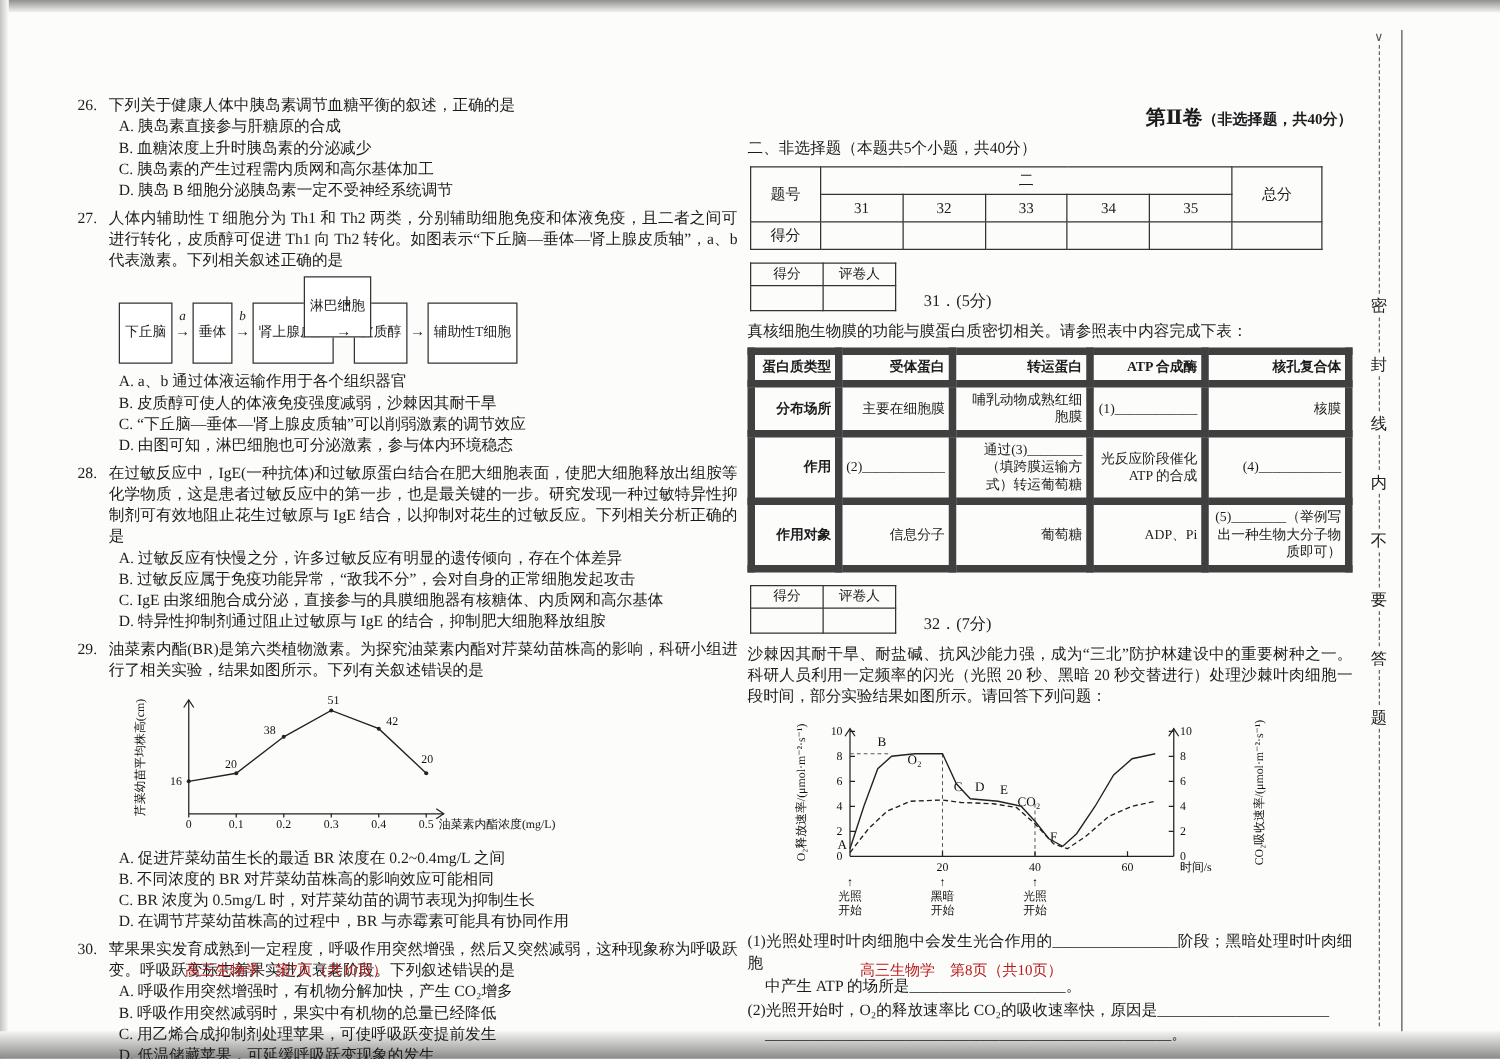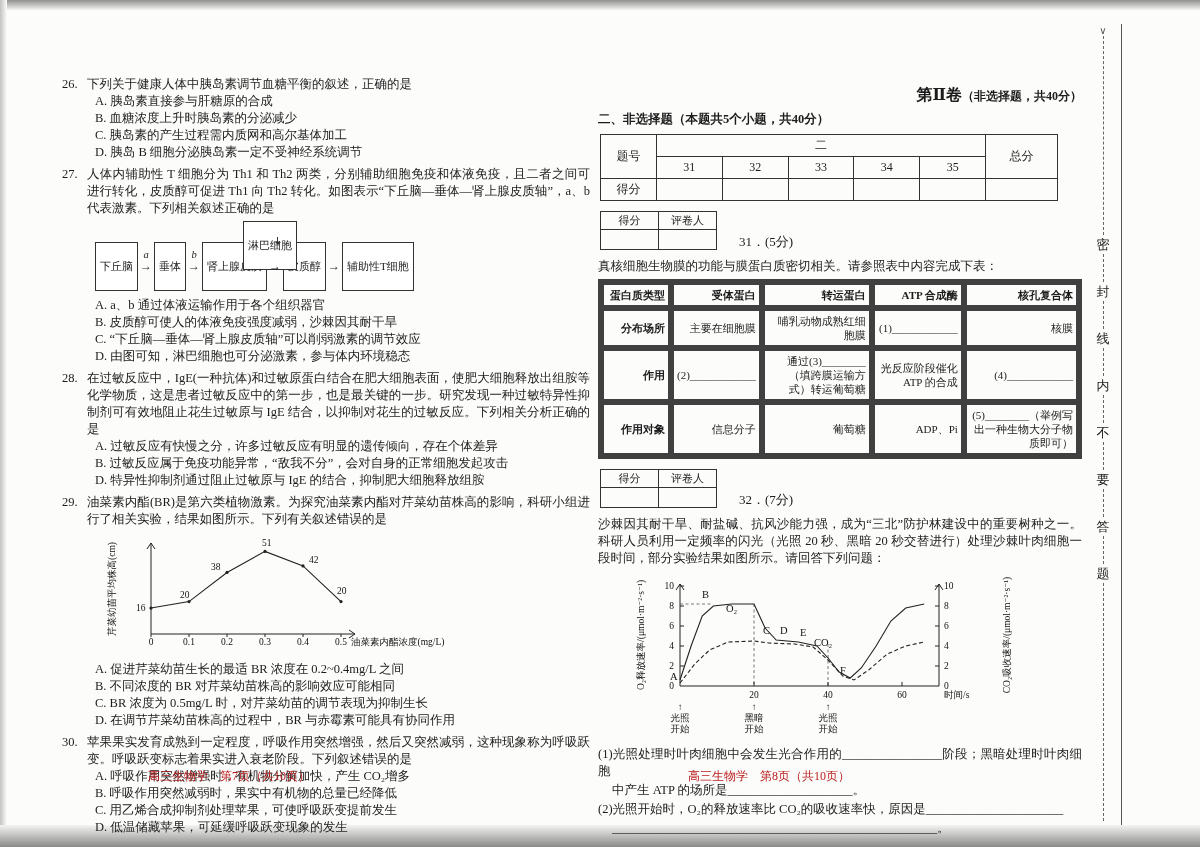--- a/index.html
+++ b/index.html
@@ -30,21 +30,21 @@
 .chartwrap{margin:3px 0 3px 14px}
 svg text{font-family:"Liberation Serif","DejaVu Serif",serif}
 .ax{stroke:#222;stroke-width:1;fill:none}
 .dsh{stroke:#555;stroke-width:.8;stroke-dasharray:3 2.5;fill:none}
 .cl{font-size:9.5px;fill:#111}
 .cl2{font-size:10.5px;fill:#111}
 
 .title-line{text-align:right;margin-bottom:6px}
 .title-main{font-size:16px;font-weight:bold}
 .title-note{font-size:12px;font-weight:bold}
-.section-line{font-weight:bold;margin-bottom:6px}
+.section-line{font-weight:normal;margin-bottom:6px}
 table{border-collapse:collapse}
 .stable{width:458px;margin:2px 0 10px 2px;font-size:12px}
 .stable td{border:1px solid #333;text-align:center;height:22px;padding:0 4px}
 .gr-row{display:flex;align-items:flex-end;margin:2px 0 8px 2px}
 .gtable{font-size:11px}
 .gtable td{border:1px solid #333;width:58px;text-align:center;height:15px}
 .gtable tr.ge td{height:20px}
 .qlabel{margin-left:22px;font-size:13px}
 .intro{margin:2px 0 4px 0}
 .ptable{width:100%;font-size:11px;line-height:14px;margin-bottom:10px}
@@ -94,20 +94,21 @@
       <div class="opt">B. 皮质醇可使人的体液免疫强度减弱，沙棘因其耐干旱</div>
       <div class="opt">C. “下丘脑—垂体—肾上腺皮质轴”可以削弱激素的调节效应</div>
       <div class="opt">D. 由图可知，淋巴细胞也可分泌激素，参与体内环境稳态</div>
     </div>
 
     <div class="question">
       <span class="q-num">28.</span>
       <div>在过敏反应中，IgE(一种抗体)和过敏原蛋白结合在肥大细胞表面，使肥大细胞释放出组胺等化学物质，这是患者过敏反应中的第一步，也是最关键的一步。研究发现一种过敏特异性抑制剂可有效地阻止花生过敏原与 IgE 结合，以抑制对花生的过敏反应。下列相关分析正确的是</div>
       <div class="opt">A. 过敏反应有快慢之分，许多过敏反应有明显的遗传倾向，存在个体差异</div>
       <div class="opt">B. 过敏反应属于免疫功能异常，“敌我不分”，会对自身的正常细胞发起攻击</div>
+      <div class="opt">C. IgE 由浆细胞合成分泌，直接参与的具膜细胞器有核糖体、内质网和高尔基体</div>
       <div class="opt">D. 特异性抑制剂通过阻止过敏原与 IgE 的结合，抑制肥大细胞释放组胺</div>
     </div>
 
     <div class="question">
       <span class="q-num">29.</span>
       <div>油菜素内酯(BR)是第六类植物激素。为探究油菜素内酯对芹菜幼苗株高的影响，科研小组进行了相关实验，结果如图所示。下列有关叙述错误的是</div>
       <div class="chartwrap">
         <svg id="svg29" width="390" height="122">
           <line x1="50" y1="12" x2="50" y2="103" class="ax"></line>
           <path d="M46,18 L50,12 L54,18" class="ax"></path>

